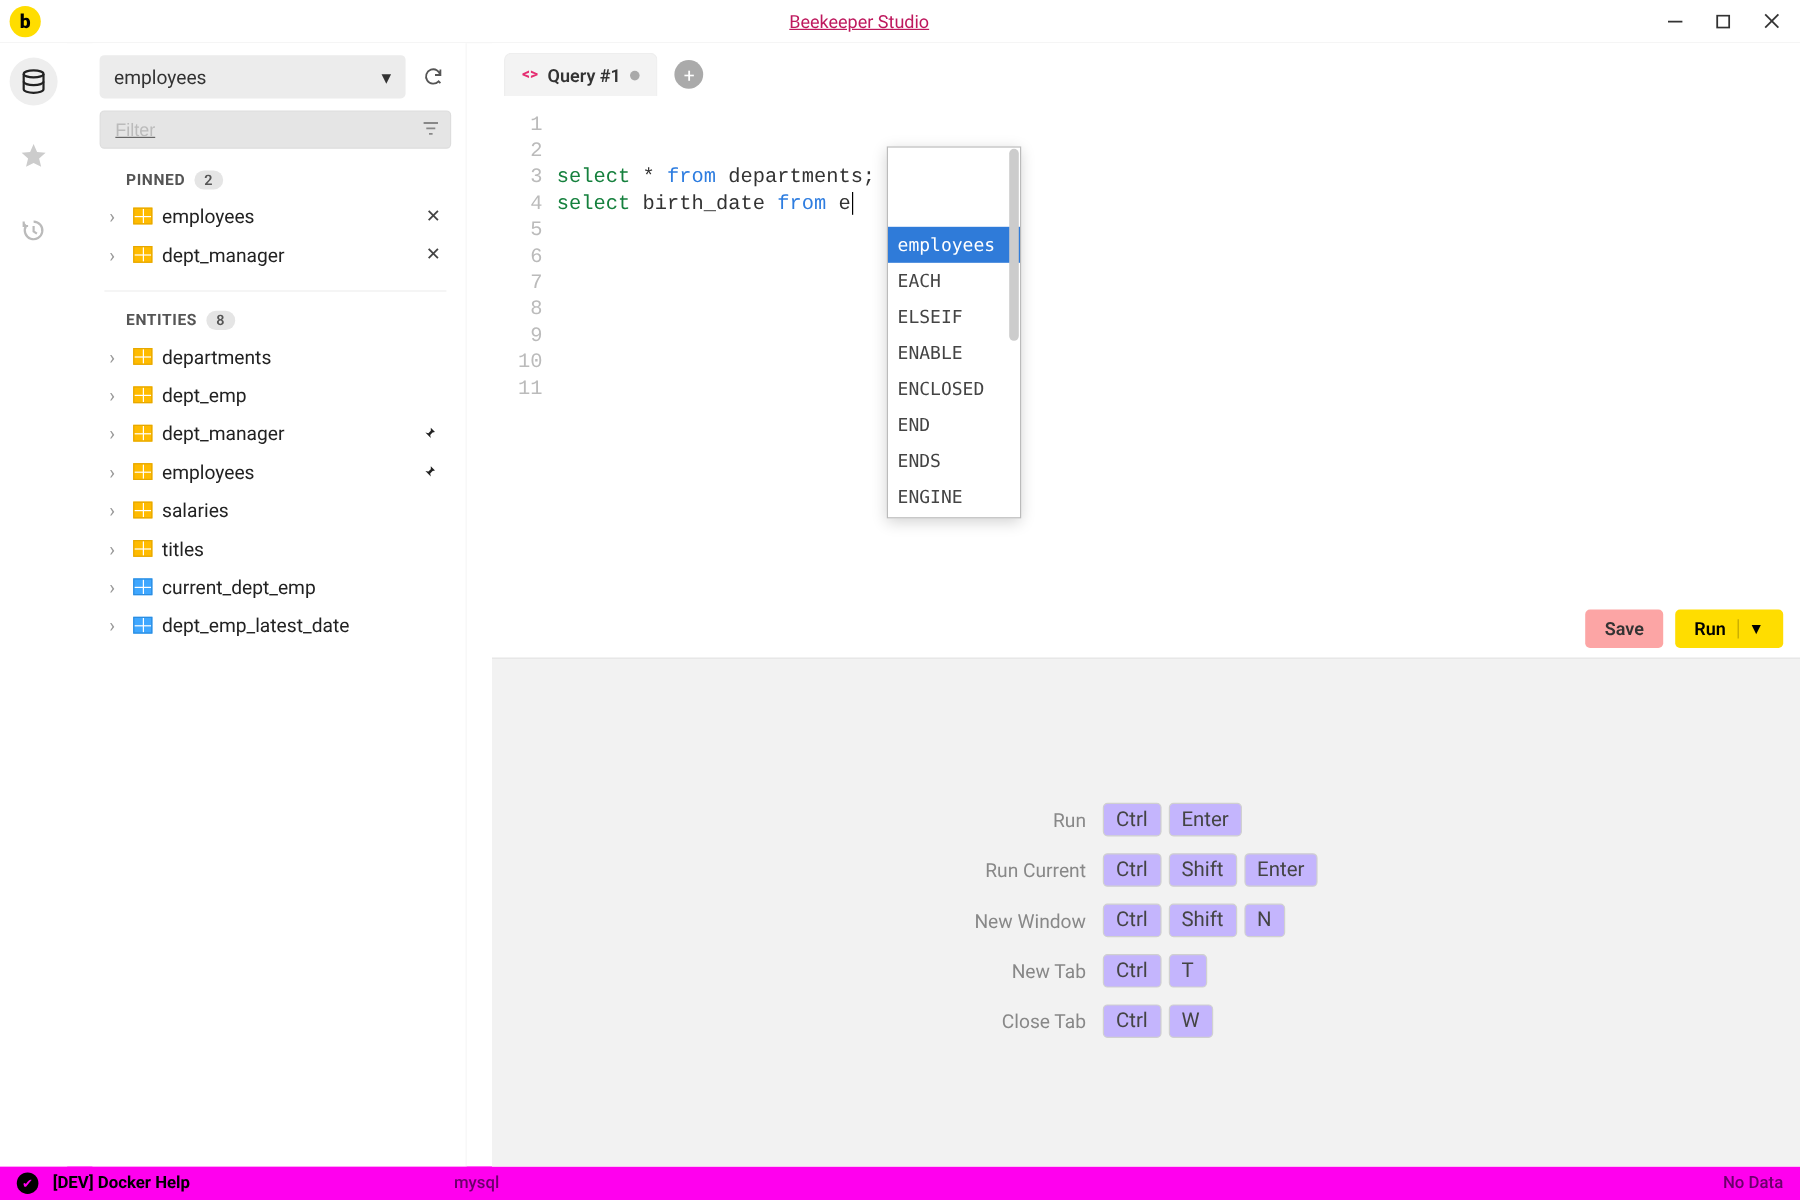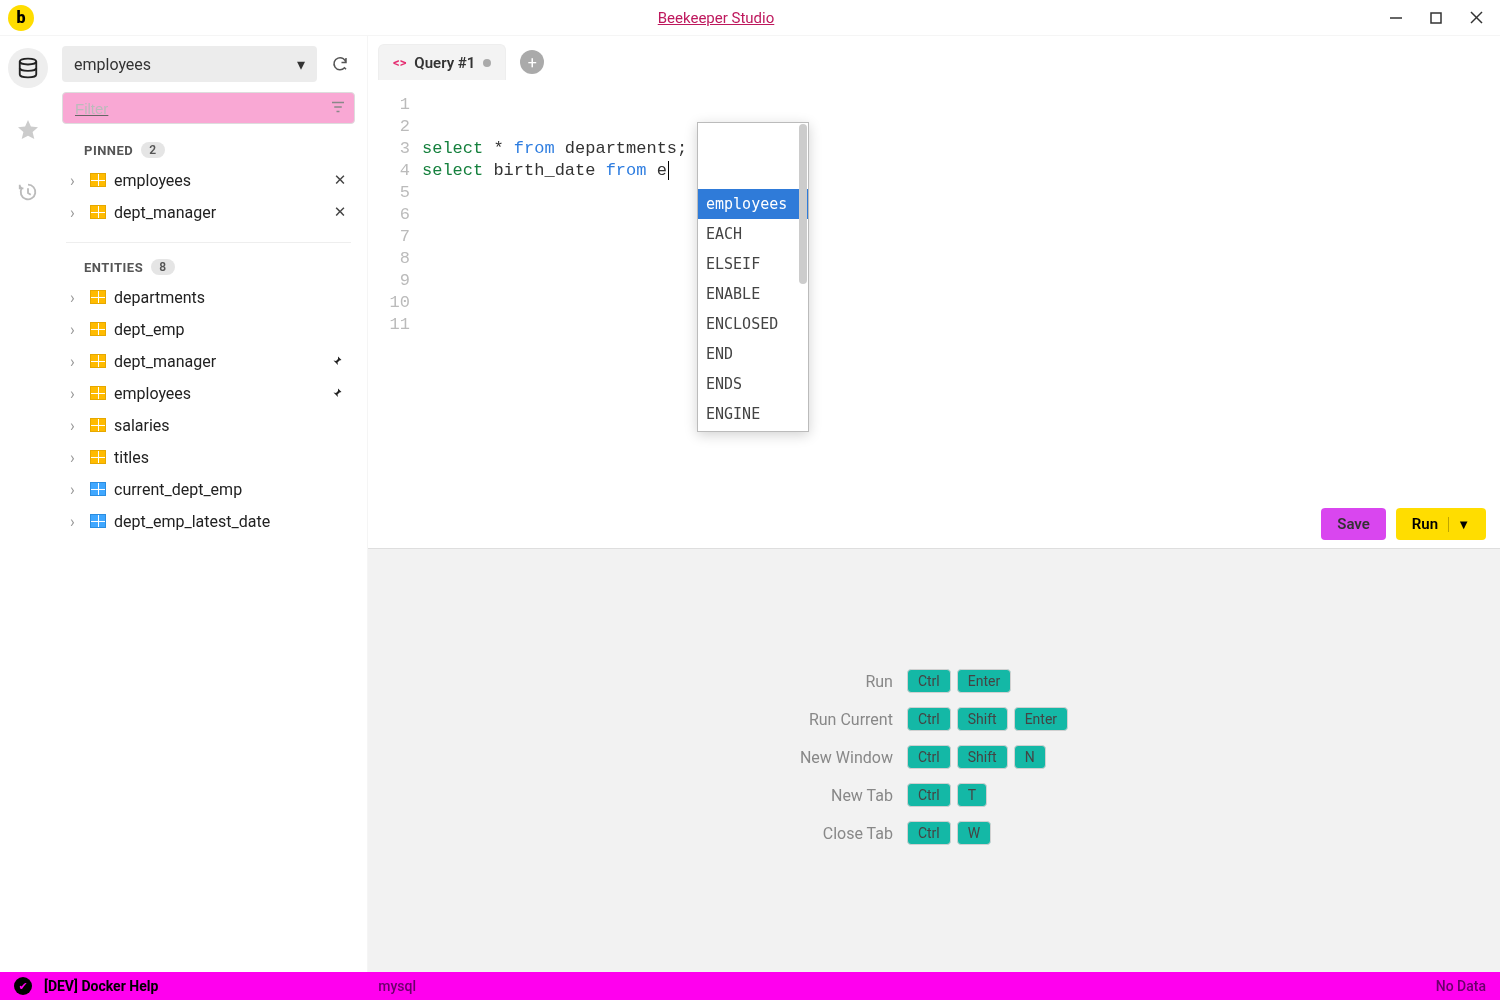--- a/index.html
+++ b/index.html
@@ -9,32 +9,32 @@
   .titlebar { height: 36px; display: flex; align-items: center; padding: 0 8px; background: #fff; border-bottom: 1px solid rgba(0,0,0,0.04); }
   .logo { width: 26px; height: 26px; border-radius: 50%; background: #ffdd00; display: flex; align-items: center; justify-content: center; font-weight: 900; font-size: 16px; margin-right: 12px; color:#000; }
   .menubar { display: flex; gap: 4px; }
   .menuitem { padding: 6px 12px; color: #555; cursor: default; border-radius: 3px; font-size: 15px; }
   .spacer { flex: 1; }
   .app-title { color: #be185d; font-size: 15px; text-decoration: underline; }
   .win-controls { display: flex; gap: 20px; margin-left: auto; padding-right: 6px; }
   .win-btn { width: 20px; height: 20px; display:flex; align-items:center; justify-content:center; color:#333; }
 
   
-  .body { display: flex; height: calc(1000px - 36px - 28px); }
+  .body { display: flex; height: calc(1000px - 36px - 28px); gap: 21px; }
 
   .railbar { width: 56px; background: #fff; display:flex; flex-direction:column; align-items:center; gap: 22px; padding-top: 12px; }
   .rail-icon { width:40px; height:40px; border-radius:50%; display:flex; align-items:center; justify-content:center; color:#999; }
   .rail-icon.active { background:#eee; color:#222; }
 
   .sidebar { width: 312px; background:#fff; padding: 10px 12px 10px 6px; border-right: 1px solid rgba(0,0,0,0.04); overflow:hidden;}
   .db-select-row { display:flex; gap:8px; align-items:center; margin-bottom:10px; }
   .db-select { flex:1; height:36px; background:#ececec; border:none; border-radius:4px; padding:0 12px; font-size:16px; display:flex; align-items:center; justify-content:space-between; color:#333;}
   .refresh-btn { width:30px; height:36px; display:flex; align-items:center; justify-content:center; color:#555; }
   .filter-row { position:relative; margin-bottom:18px; }
-  .filter-input { width:100%; height:32px; border:1px solid #ddd; border-radius:4px; padding:0 30px 0 12px; font-size:15px; background:#f9a8d4; color:#666;text-decoration:underline;}
+  .filter-input { width:100%; height:32px; border:1px solid #ddd; border-radius:4px; padding:0 30px 0 12px; font-size:15px; background:#e5e5e5; color:#666;text-decoration:underline;}
   .filter-input::placeholder{color:#bbb;}
   .filter-icon { position:absolute; right:8px; top:6px; color:#888; }
 
   .section-hdr { display:flex; align-items:center; gap:8px; font-size:13px; font-weight:700; color:#555; letter-spacing:0.5px; margin:4px 0 6px 22px; }
   .count-pill { background:#e5e5e5; color:#555; font-size:12px; border-radius:10px; padding:1px 8px; font-weight:600;}
 
   .tree-item { display:flex; align-items:center; height:32px; padding:0 6px 0 8px; gap:8px; font-size:16px; color:#222; border-radius:3px;}
   .tree-item .chev { color:#999; width:12px; }
   .tree-item .tblicn { width:16px; height:14px; display:inline-block;}
   .tblicn.table { background:#ffbb00; border:1px solid #e6a800;
@@ -66,29 +66,29 @@
   .hl-line{position:absolute;left:0;top:22px;height:22px;background:#f1f1f1;width:240px;z-index:-1;}
   .caret{display:inline-block;width:1px;height:19px;background:#000;vertical-align:middle;margin-left:1px;}
 
   .autocomplete{position:absolute; left:275px; top:28px; width:112px; background:#fff; border:1px solid #bbb; box-shadow:0 3px 12px rgba(0,0,0,0.18); font-family:"SFMono-Regular",Consolas,monospace; font-size:15px; max-height:310px; overflow:hidden;}
   .ac-item{padding:4px 10px 4px 8px; color:#444; white-space:nowrap;}
   .ac-item.sel{background:#2f7bd9;color:#fff;}
   .ac-scroll{position:absolute;right:1px;top:1px;width:8px;height:160px;background:#ccc;border-radius:4px;}
 
   .run-row{display:flex;justify-content:flex-end;gap:10px;padding:8px 14px;border-bottom:1px solid #dedede;}
   .btn{height:32px;padding:0 16px;border-radius:4px;font-size:15px;font-weight:600;display:flex;align-items:center;}
-  .btn.save{background:#d946ef;color:#333;}
+  .btn.save{background:#fca5a5;color:#333;}
   .btn.run{background:#ffdd00;color:#000;}
   .btn.run .split{border-left:1px solid rgba(0,0,0,0.25);margin-left:10px;padding-left:8px;font-size:13px;}
 
   .results{flex:1;background:#f2f2f2;display:flex;align-items:center;justify-content:center;}
   .shortcut-grid{margin-top:120px;margin-bottom:auto;display:grid;grid-template-columns:auto auto;gap:14px 14px;align-items:center;}
   .sc-label{text-align:right;color:#888;font-size:16px;}
   .keys{display:flex;gap:6px;}
-  .key{background:#14b8a6;border:1px solid #d0d0d0;border-radius:4px;padding:3px 10px;font-size:14px;color:#444;}
+  .key{background:#c4b5fd;border:1px solid #d0d0d0;border-radius:4px;padding:3px 10px;font-size:17px;color:#444;}
 
   
   .statusbar{height:28px;background:#ff00ee;display:flex;align-items:center;padding:0 14px;color:#000;font-size:14px;font-weight:500;}
   .statusbar .chk{width:18px;height:18px;border-radius:50%;background:#000;color:#ff00ee;display:flex;align-items:center;justify-content:center;font-size:11px;margin-right:12px;}
   .statusbar .right{margin-left:auto;color:#6a006a;}
   .statusbar .engine{margin-left:220px;color:#6a006a;}
 
   svg{display:block;}
 </style>
 </head>

